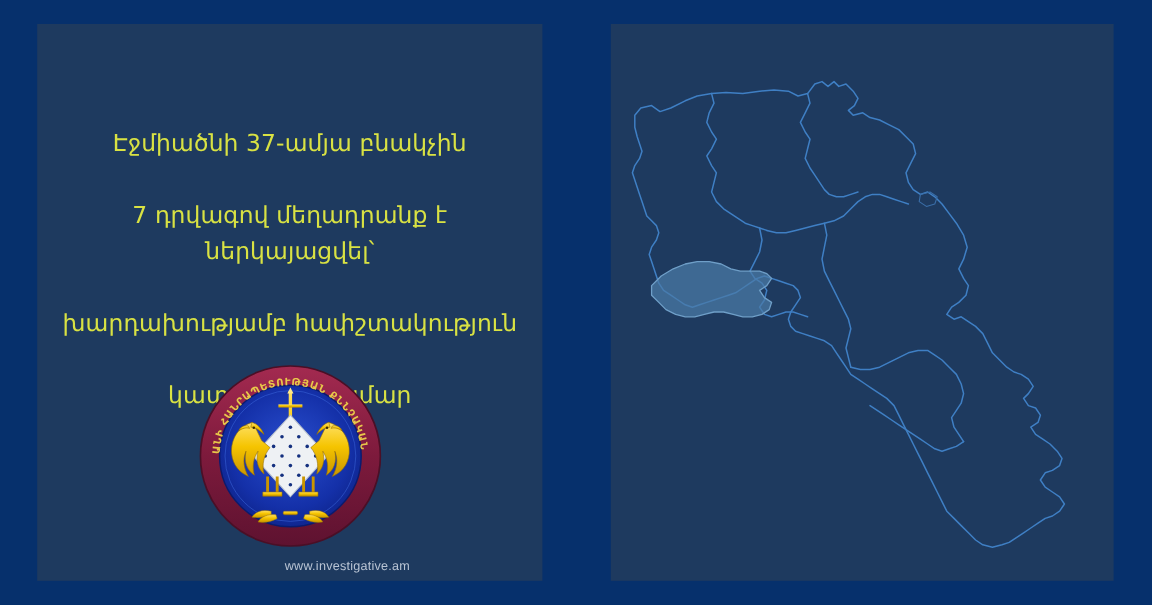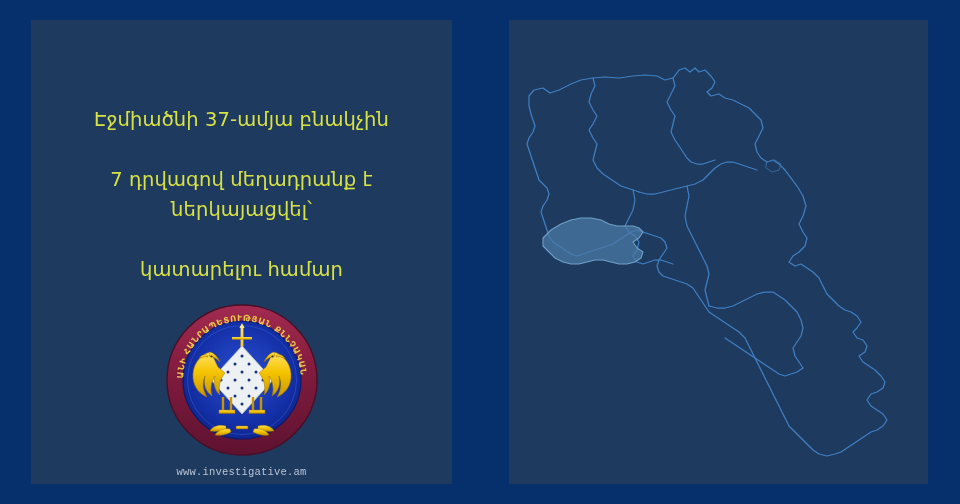--- a/index.html
+++ b/index.html
@@ -71,21 +71,22 @@
   
   #website {
     position: absolute;
     left: 0;
     top: 446px;
     width: 421px;
     text-align: center;
     color: #b9c4d4;
     font-size: 10.5px;
     letter-spacing: 0.2px;
-    font-family: Liberation Mono, monospace;
+    font-family: Liberation Sans, sans-serif;
+    padding-left: 48px;
   }
 
   
   #map-svg {
     position: absolute;
     left: 0;
     top: 0;
     width: 419px;
     height: 464px;
     display: block;
@@ -115,20 +116,21 @@
 </head>
 <body>
 
 <div id="stage">
 
   <div class="panel" id="left-panel">
 
     <div id="headline">
       <span class="hl-line">Էջմիածնի 37-ամյա բնակչին</span>
       <span class="hl-line">7 դրվագով մեղադրանք է ներկայացվել՝</span>
+      <span class="hl-line">խարդախությամբ հափշտակություն</span>
       <span class="hl-line">կատարելու համար</span>
     </div>
 
     <div id="emblem-wrap">
       <svg id="emblem-svg" viewBox="0 0 152 152" xmlns="http://www.w3.org/2000/svg">
         <defs>
           <path id="ringTop" d="M 76 76 m -59,0 a 59,59 0 1,1 118,0" fill="none"></path>
           <path id="ringBot" d="M 76 76 m 57,0 a 57,57 0 1,1 -114,0" fill="none"></path>
           <radialGradient id="fieldGrad" cx="50%" cy="45%" r="60%">
             <stop offset="0%" stop-color="#2a4fd0"></stop>

